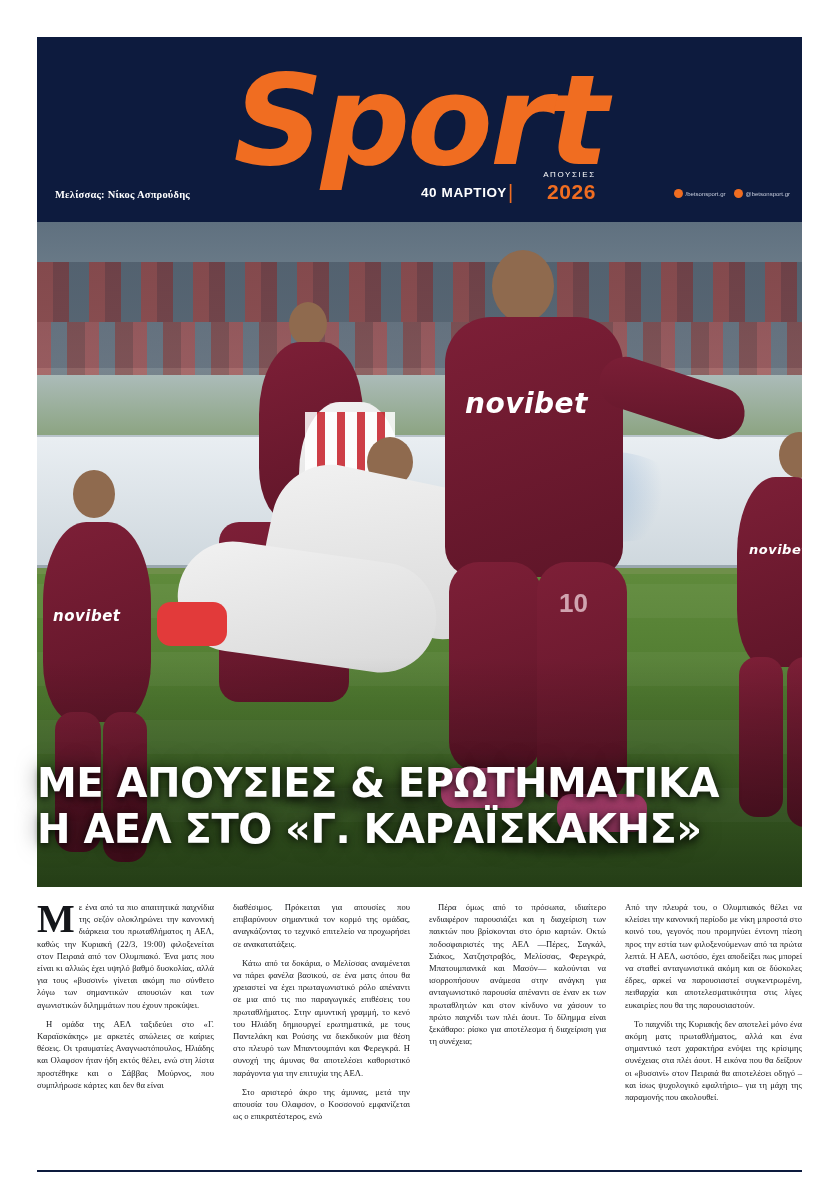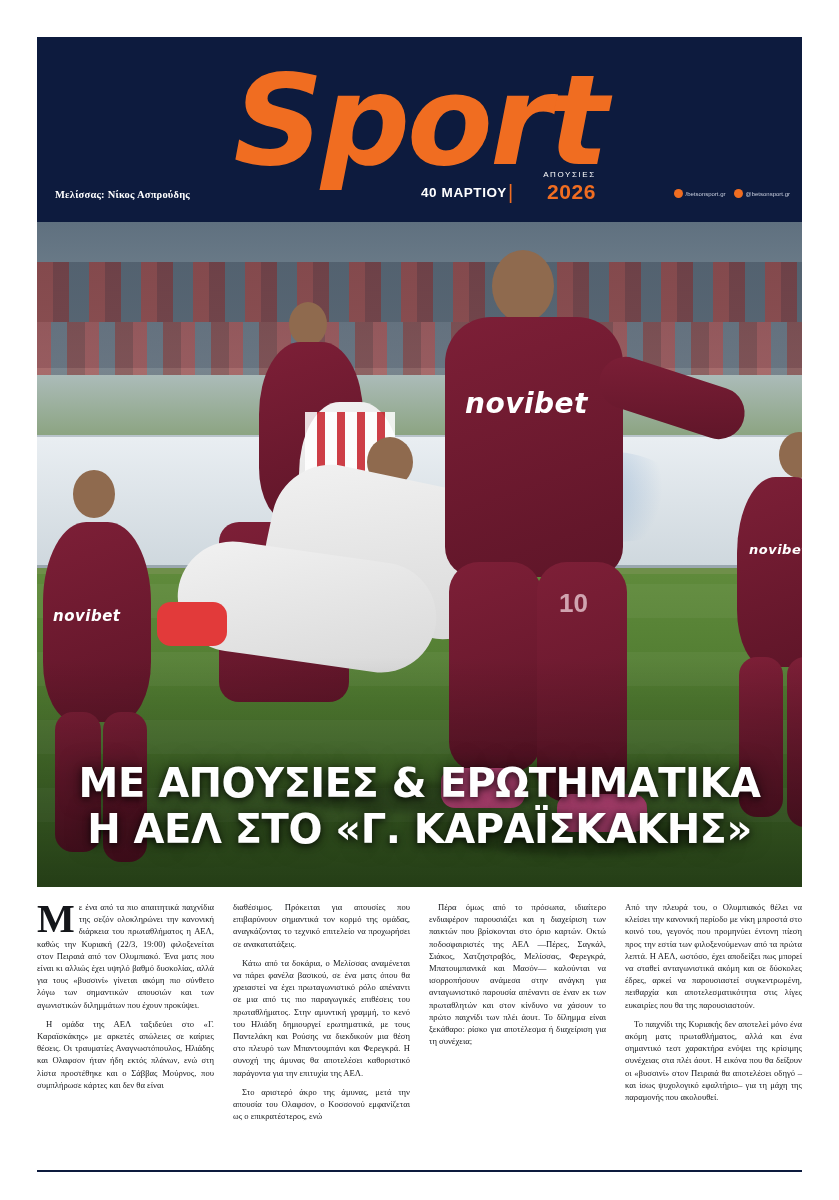--- a/index.html
+++ b/index.html
@@ -187,21 +187,21 @@
     letter-spacing: .5px;
     white-space: nowrap;
   }
 
   
   .headline {
     position: absolute;
     left: 37px;
     top: 760px;
     width: 765px;
-    text-align: center;
+    text-align: left;
     z-index: 6;
   }
   .headline .hl {
     display: block;
     font-family: "DejaVu Sans", sans-serif;
     font-weight: bold;
     color: #ffffff;
     font-size: 40px;
     line-height: 1.16;
     letter-spacing: -.5px;
@@ -338,21 +338,21 @@
 
   <div class="headline">
     <span class="hl">ΜΕ ΑΠΟΥΣΙΕΣ &amp; ΕΡΩΤΗΜΑΤΙΚΑ</span>
     <span class="hl hl2">Η ΑΕΛ ΣΤΟ «Γ. ΚΑΡΑΪΣΚΑΚΗΣ»</span>
   </div>
 
   <div class="body">
 
     <div class="col">
       <p><span class="dropcap">Μ</span><span>ε ένα από τα πιο απαιτητικά παιχνίδια της σεζόν ολοκληρώνει την κανονική διάρκεια του πρωταθλήματος η ΑΕΛ, καθώς την Κυριακή (22/3, 19:00) φιλοξενείται στον Πειραιά από τον Ολυμπιακό. Ένα ματς που είναι κι αλλιώς έχει υψηλό βαθμό δυσκολίας, αλλά για τους «βυσσινί» γίνεται ακόμη πιο σύνθετο λόγω των σημαντικών απουσιών και των αγωνιστικών διλημμάτων που έχουν προκύψει.</span></p>
-      <p class="ind"><span>Η ομάδα της ΑΕΛ ταξιδεύει στο «Γ. Καραϊσκάκης» με αρκετές απώλειες σε καίριες θέσεις. Οι τραυματίες Αναγνωστόπουλος, Ηλιάδης και Ολαφσον ήταν ήδη εκτός πλάνων, ενώ στη λίστα προστέθηκε και ο Σάββας Μούρνος, που συμπλήρωσε κάρτες και δεν θα είναι</span></p>
+      <p class="ind"><span>Η ομάδα της ΑΕΛ ταξιδεύει στο «Γ. Καραϊσκάκης» με αρκετές απώλειες σε καίριες θέσεις. Οι τραυματίες Αναγνωστόπουλος, Ηλιάδης και Ολαφσον ήταν ήδη εκτός θέλει, ενώ στη λίστα προστέθηκε και ο Σάββας Μούρνος, που συμπλήρωσε κάρτες και δεν θα είναι</span></p>
     </div>
 
     <div class="col">
       <p><span>διαθέσιμος. Πρόκειται για απουσίες που επιβαρύνουν σημαντικά τον κορμό της ομάδας, αναγκάζοντας το τεχνικό επιτελείο να προχωρήσει σε ανακατατάξεις.</span></p>
       <p class="ind"><span>Κάτω από τα δοκάρια, ο Μελίσσας αναμένεται να πάρει φανέλα βασικού, σε ένα ματς όπου θα χρειαστεί να έχει πρωταγωνιστικό ρόλο απέναντι σε μια από τις πιο παραγωγικές επιθέσεις του πρωταθλήματος. Στην αμυντική γραμμή, το κενό του Ηλιάδη δημιουργεί ερωτηματικά, με τους Παντελάκη και Ρούσης να διεκδικούν μια θέση στο πλευρό των Μπαντουμπάνι και Φερεγκρά. Η συνοχή της άμυνας θα αποτελέσει καθοριστικό παράγοντα για την επιτυχία της ΑΕΛ.</span></p>
       <p class="ind"><span>Στο αριστερό άκρο της άμυνας, μετά την απουσία του Ολαφσον, ο Κοσσονού εμφανίζεται ως ο επικρατέστερος, ενώ</span></p>
     </div>
 
     <div class="col">
       <p class="ind"><span>Πέρα όμως από το πρόσωπα, ιδιαίτερο ενδιαφέρον παρουσιάζει και η διαχείριση των παικτών που βρίσκονται στο όριο καρτών. Οκτώ ποδοσφαιριστές της ΑΕΛ —Πέρες, Σαγκάλ, Σιάκος, Χατζηστραβός, Μελίσσας, Φερεγκρά, Μπατουμπανικά και Μασόν— καλούνται να ισορροπήσουν ανάμεσα στην ανάγκη για ανταγωνιστικό παρουσία απέναντι σε έναν εκ των πρωταθλητών και στον κίνδυνο να χάσουν το πρώτο παιχνίδι των πλέι άουτ. Το δίλημμα είναι ξεκάθαρο: ρίσκο για αποτέλεσμα ή διαχείριση για τη συνέχεια;</span></p>

